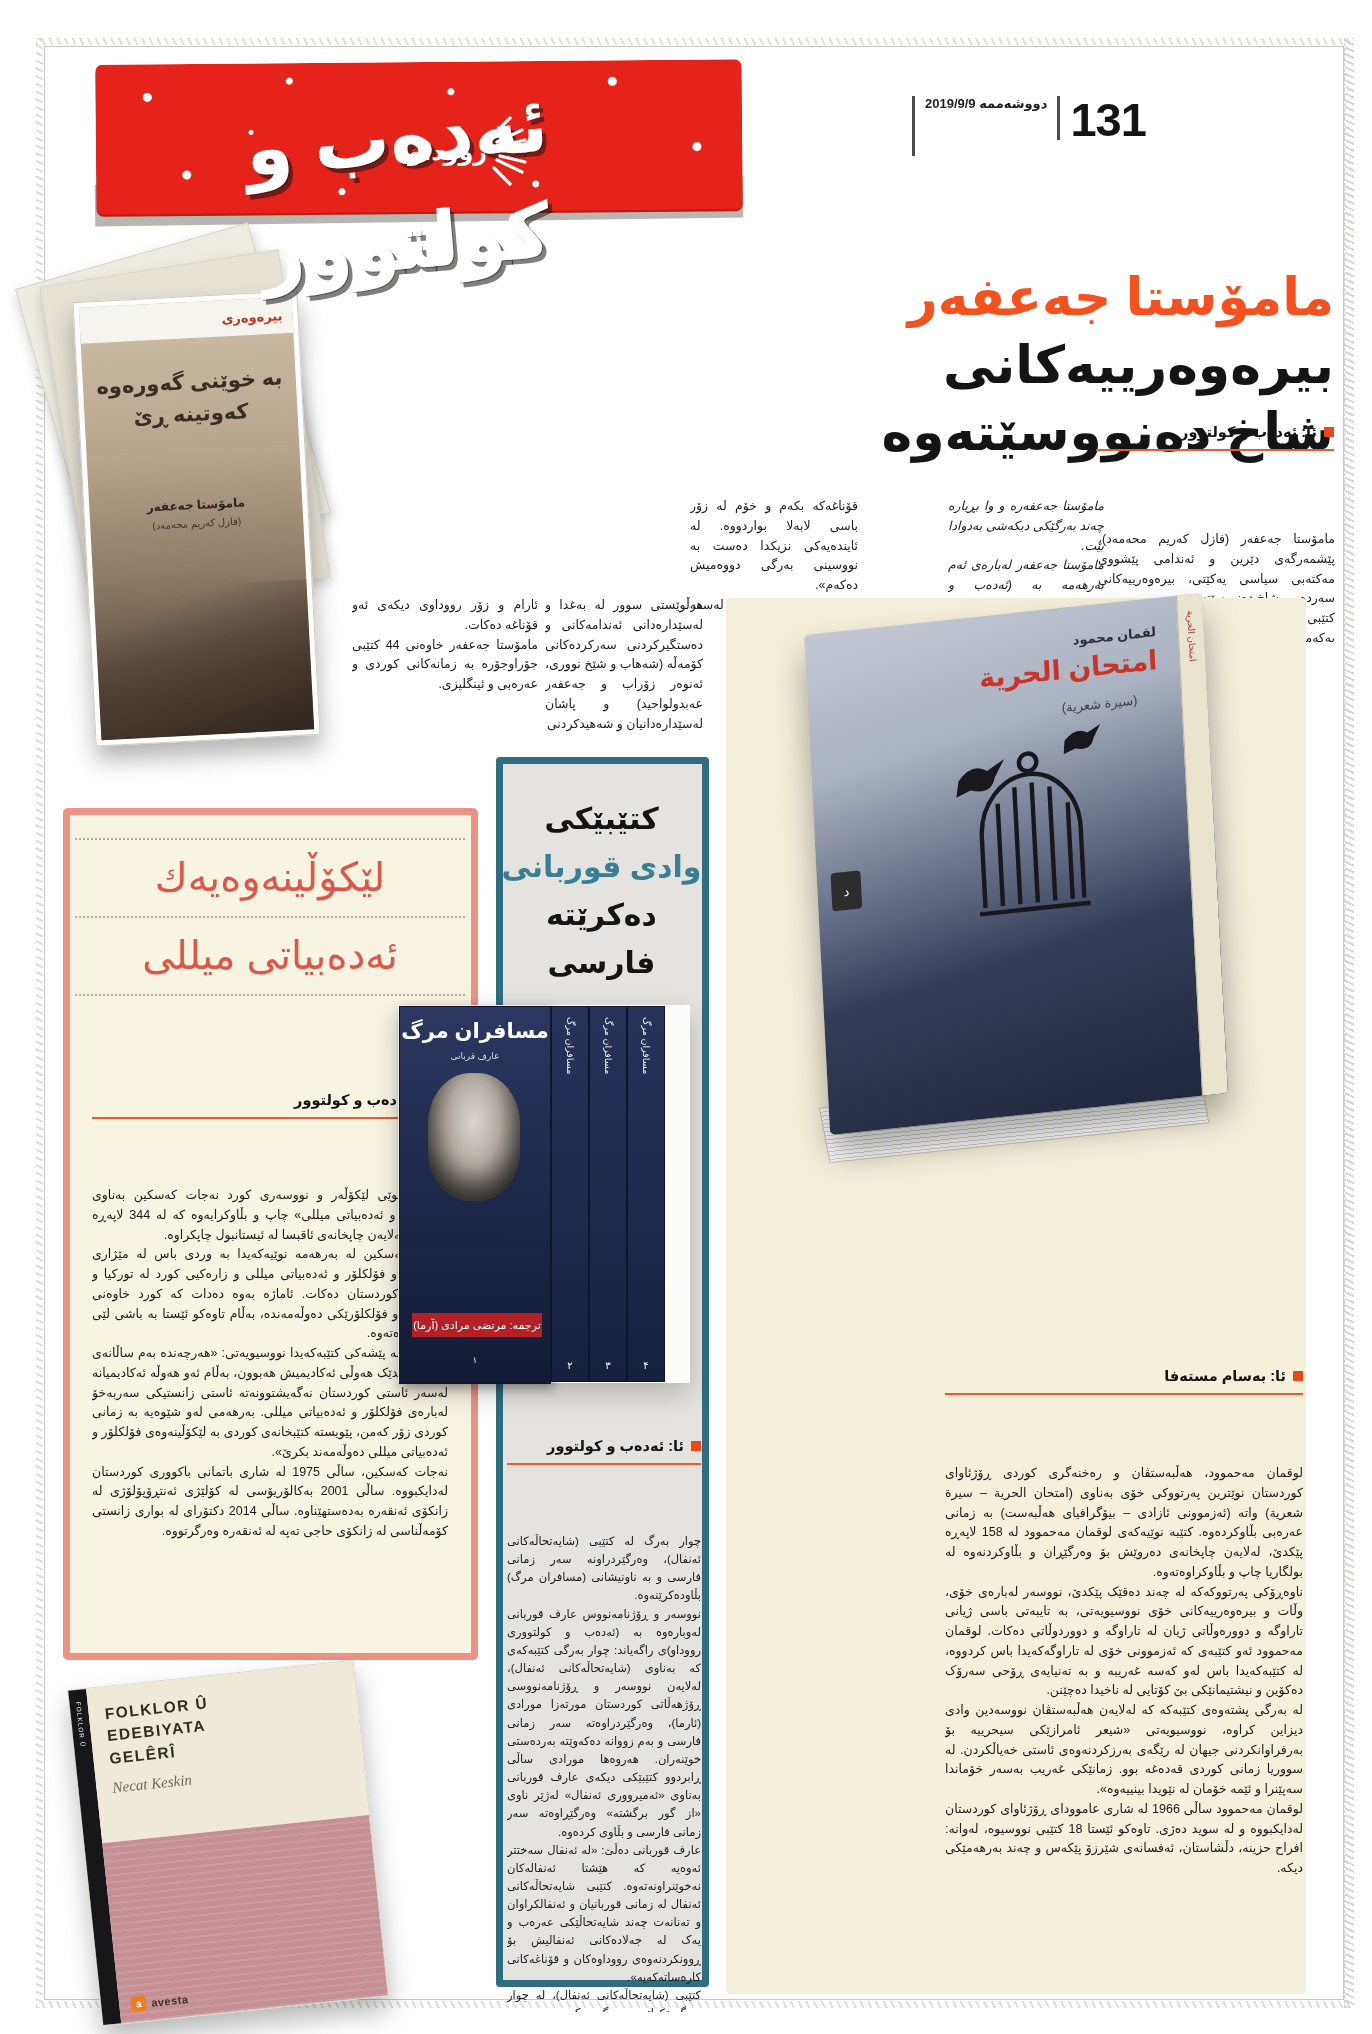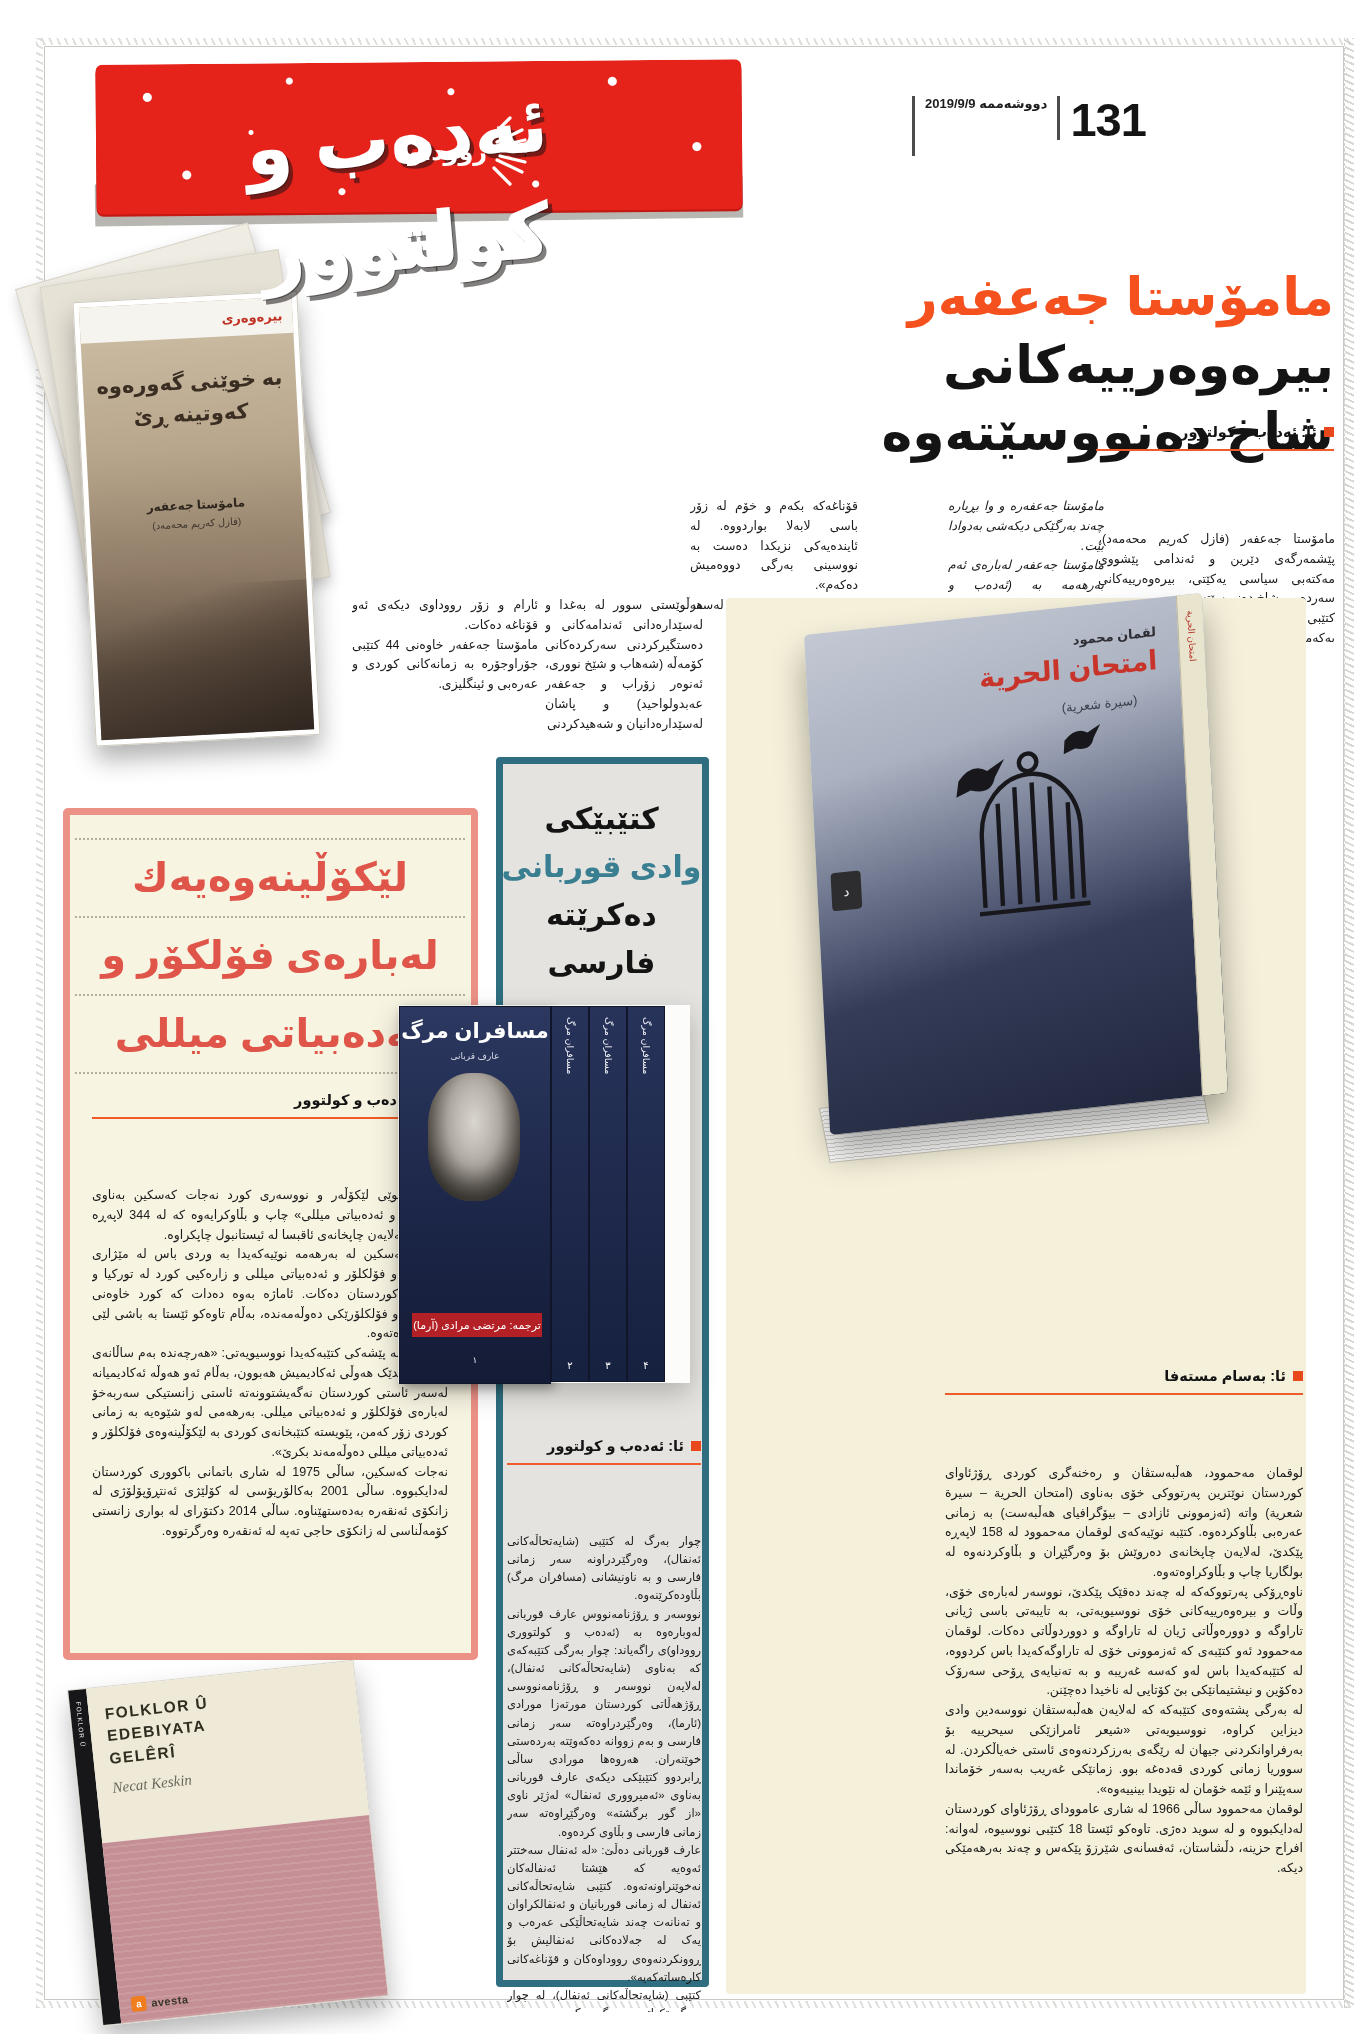--- a/index.html
+++ b/index.html
@@ -69,21 +69,21 @@
   .teal-headline{position:absolute;left:500px;top:795px;width:203px;text-align:center;font-weight:bold;
     font-size:30px;line-height:1.6;color:#141414;}
   .teal-headline .teal{color:#3a7e91;}
   .farsi-byline{position:absolute;left:507px;top:1438px;width:194px;}
   .farsi-body{position:absolute;left:507px;top:1492px;width:194px;height:480px;font-size:11.5px;}
 
   
   .salmon-box{position:absolute;left:63px;top:808px;width:415px;height:852px;background:#f8f4e2;
     border:7px solid #ec9186;border-radius:5px;box-sizing:border-box;}
   .salmon-headline{position:absolute;left:75px;top:838px;width:390px;text-align:center;color:#e0554a;
-    font-size:40px;font-weight:bold;}
+    font-size:40px;font-weight:normal;}
   .salmon-headline .hline{padding:14px 0 16px 0;border-bottom:2px dotted #b4af9e;}
   .salmon-headline .hline:first-child{border-top:2px dotted #b4af9e;}
   .folk-byline{position:absolute;left:92px;top:1092px;width:356px;}
   .folk-body{position:absolute;left:92px;top:1146px;width:356px;height:498px;}
 
   
   .exile-headline{position:absolute;left:948px;top:1178px;width:356px;text-align:center;color:#ed1111;
     font-size:37px;font-weight:bold;line-height:2.35;}
   .exile-byline{position:absolute;left:945px;top:1368px;width:358px;}
   .exile-body{position:absolute;left:945px;top:1424px;width:358px;height:566px;}
@@ -271,21 +271,20 @@
     <div class="byline-rule"></div>
   </div>
   <div class="farsi-body body-text">چوار بەرگ لە کتێبی (شایەتحاڵەکانی ئەنفال)، وەرگێردراونە سەر زمانی فارسی و بە ناونیشانی (مسافران مرگ) بڵاودەکرێنەوە.
 نووسەر و ڕۆژنامەنووس عارف قوربانی لەوبارەوە بە (ئەدەب و کولتووری رووداو)ی راگەیاند: چوار بەرگی کتێبەکەی کە بەناوی (شایەتحاڵەکانی ئەنفال)، لەلایەن نووسەر و ڕۆژنامەنووسی ڕۆژهەڵاتی کوردستان مورتەزا مورادی (ئارما)، وەرگێردراوەتە سەر زمانی فارسی و بەم زووانە دەکەوێتە بەردەستی خوێنەران. هەروەها مورادی ساڵی ڕابردوو کتێبێکی دیکەی عارف قوربانی بەناوی «ئەمیرووری ئەنفال» لەژێر ناوی «از گور برگشته» وەرگێڕاوەتە سەر زمانی فارسی و بڵاوی کردەوە.
 عارف قوربانی دەڵێ: «لە ئەنفال سەختتر ئەوەیە کە هێشتا ئەنفالەکان نەخوێنراونەتەوە. کتێبی شایەتحاڵەکانی ئەنفال لە زمانی قوربانیان و ئەنفالکراوان و تەنانەت چەند شایەتحاڵێکی عەرەب و یەک لە جەلادەکانی ئەنفالیش بۆ ڕوونکردنەوەی رووداوەکان و قۆناغەکانی کارەساتەکەیە».
 کتێبی (شایەتحاڵەکانی ئەنفال)، لە چوار بەرگ پێکهاتووە، بەرگی یەک و دوو و سێ، لە پێش رووخانی رژێم، بەرگی چوارەمیش دوای رووخانی رژێمەکە چاپکراوە. کتێبەکە چیرۆک و تراژیدیای ئەنفال لە زاری شایەتحاڵەکانەوە دەگێڕێتەوە.</div>
 
   <div class="salmon-box"></div>
   <div class="salmon-headline">
     <div class="hline">لێکۆڵینەوەیەك</div>
-    <div class="hline">لەبارەی فۆلکۆر و</div>
     <div class="hline">ئەدەبیاتی میللی</div>
   </div>
   <div class="folk-byline">
     <div class="byline">
         <span class="sq"></span>
         <span>ئا: ئەدەب و کولتوور</span>
       </div>
     <div class="byline-rule"></div>
   </div>
   <div class="folk-body body-text">کتێبێکی نوێی لێکۆڵەر و نووسەری کورد نەجات کەسکین بەناوی «فۆلکلۆر و ئەدەبیاتی میللی» چاپ و بڵاوکرایەوە کە لە 344 لاپەڕە پێکدێ و لەلایەن چاپخانەی ئاقبسا لە ئیستانبول چاپکراوە.

